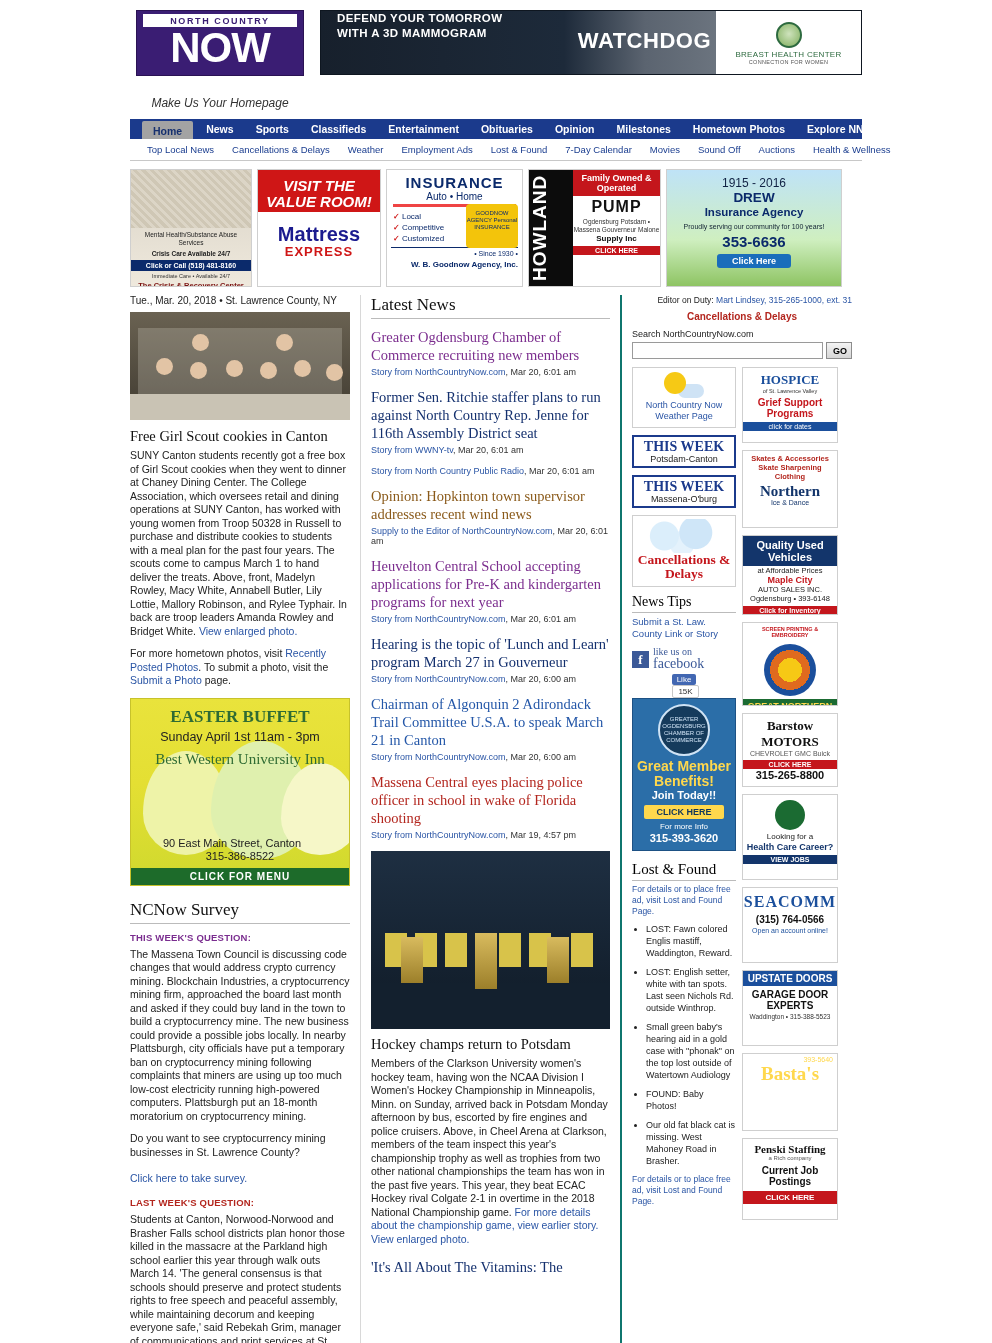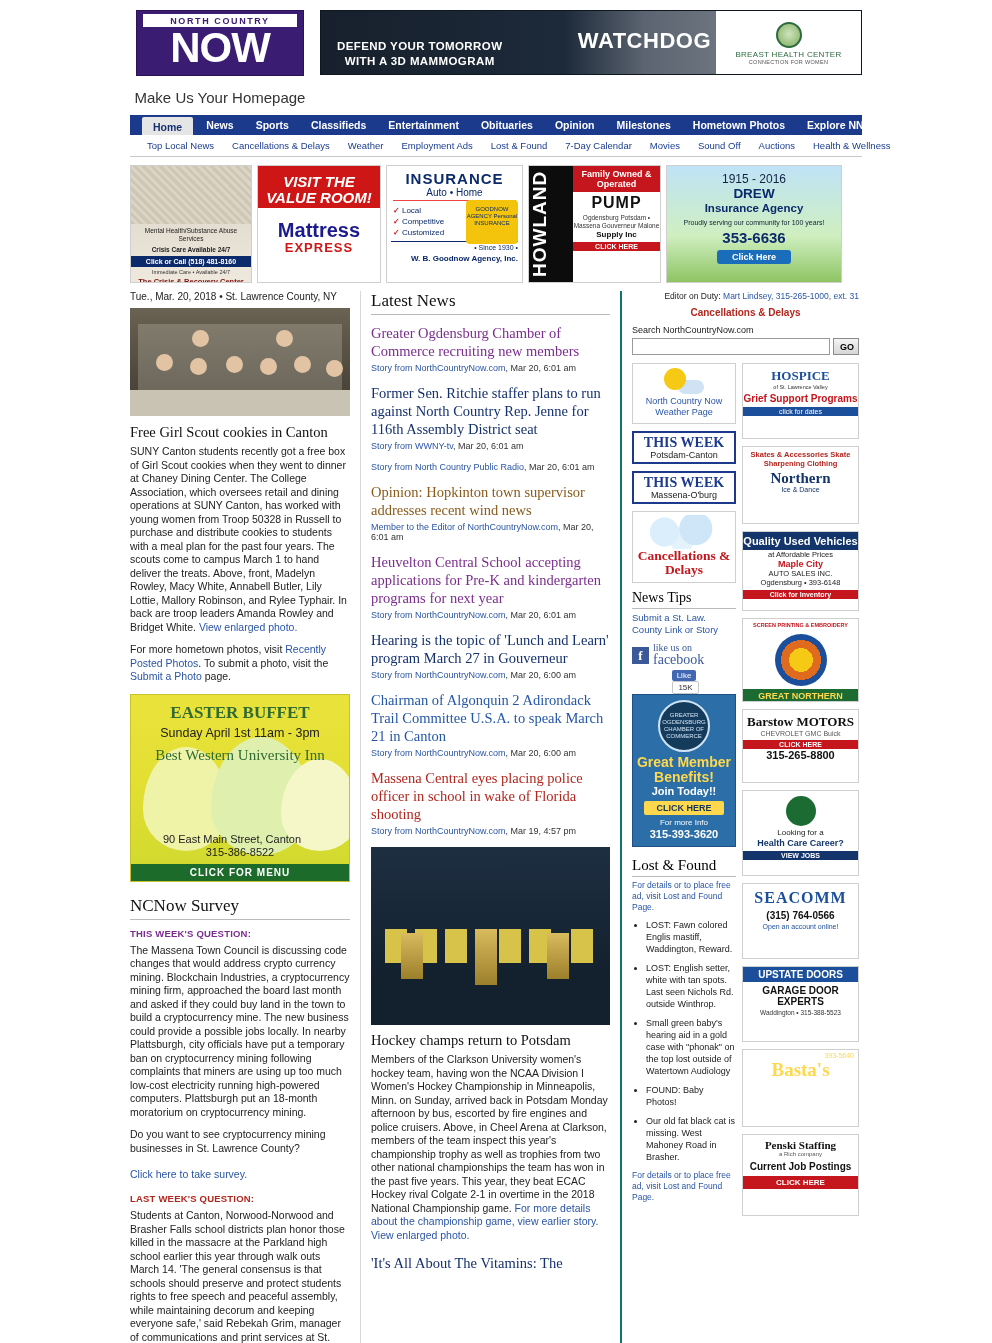--- a/index.html
+++ b/index.html
@@ -47,42 +47,42 @@
   .logo-now {
     color: #ffffff;
     font-weight: bold;
     font-size: 42px;
     letter-spacing: -1px;
     line-height: 42px;
     text-align: center;
     font-family: "Liberation Sans", sans-serif;
   }
   .logo-sub {
-    font-size: 15px;
+    font-size: 12px;
     color: #333;
-    margin-top: 13px;
+    margin-top: 20px;
+    font-style: italic;
   }
   .leaderboard {
     flex: 1;
     margin-left: 10px;
     height: 65px;
     background: linear-gradient(90deg,#17202c 0%, #1d2a3a 45%, #5b6470 60%, #8c949c 100%);
     position: relative;
     overflow: hidden;
     border: 1px solid #0e1620;
   }
   .lb-text {
     position: absolute;
-    left: 16px; top: 28px;
+    left: 16px; top: 0;
     color: #ffffff;
     font-size: 11.5px;
     font-weight: bold;
     line-height: 15px;
     letter-spacing: .4px;
-    text-align: center;
   }
   .lb-watchdog {
     position: absolute;
     right: 150px; top: 17px;
     color: #ffffff;
     font-size: 22px;
     font-weight: bold;
     letter-spacing: .5px;
   }
   .lb-logo {
@@ -113,21 +113,21 @@
   .navbar a {
     color: #ffffff;
     font-size: 10.5px;
     font-weight: bold;
     text-decoration: none;
     padding: 4px 11px 0 11px;
     line-height: 13px;
     white-space: nowrap;
   }
   .navbar a.active {
-    background: #e5e5e5;
+    background: #a3a3a3;
     color: #16306f;
     margin: 2px 2px 0 2px;
     border-radius: 2px 2px 0 0;
   }
   .subnav {
     background: #ffffff;
     border-bottom: 1px solid #c8c8c8;
     height: 22px;
     display: flex;
     align-items: center;
@@ -162,21 +162,21 @@
   .ad1 .t2 { font-size:5.5px; text-align:center; color:#333; line-height:7px; padding-top:2px;}
   .ad1 .t3 { font-size:7.5px; text-align:center; color:#7a1111; font-weight:bold; line-height:9px; padding-top:1px;}
 
   .ad2 { width: 124px; background: #ffffff; }
   .ad2 .red { background:#cf1616; color:#fff; font-weight:bold; font-style:italic; font-size:15px; text-align:center; padding:8px 2px 2px; line-height:16px;}
   .ad2 .m1 { font-size: 20px; font-weight:bold; color:#1b1b8f; text-align:center; margin-top:12px; line-height:20px;}
   .ad2 .m2 { font-size: 13px; font-weight:bold; color:#cf1616; text-align:center; letter-spacing:1px;}
 
   .ad3 { width: 137px; background:#ffffff;}
   .ad3 .h { font-size:15px; font-weight:bold; color:#0b2a6b; text-align:center; letter-spacing:1px; padding-top:4px;}
-  .ad3 .h2 { font-size:10px; color:#0b2a6b; text-align:center; border-bottom:1px solid #ef4444; padding-bottom:2px; margin:0 6px;}
+  .ad3 .h2 { font-size:10px; color:#0b2a6b; text-align:center; border-bottom:3px solid #ef4444; padding-bottom:2px; margin:0 6px;}
   .ad3 ul { margin:4px 0 0 6px; padding:0; list-style:none;}
   .ad3 li { font-size:8px; color:#0b2a6b; line-height:11px;}
   .ad3 li:before { content:"✓ "; color:#cf1616; font-weight:bold;}
   .ad3 .foot { font-size:7px; text-align:right; color:#0b2a6b; border-top:1px solid #0b2a6b; margin:3px 4px 0; padding-top:2px;}
   .ad3 .foot b { font-size:8px;}
   .ad3 .badge { position:absolute; right:4px; top:34px; width:52px; height:44px; background:#f3c40b; border-radius:4px; text-align:center; font-size:6px; color:#0b2a6b; line-height:7px; padding-top:6px;}
 
   .ad4 { width: 133px; background:#ffffff; display:flex;}
   .ad4 .left { width:44px; background:#0c0c0c; color:#fff; writing-mode:vertical-rl; text-orientation:mixed; transform: rotate(180deg); font-weight:bold; font-size:19px; text-align:center; letter-spacing:1px;}
   .ad4 .right { flex:1; text-align:center;}
@@ -300,21 +300,21 @@
   .ogd .btn { background:#ffd84d; color:#11365c; font-size:9px; font-weight:bold; margin:4px 8px 0; padding:2px 0; border-radius:2px;}
   .ogd .g3 { color:#fff; font-size:8px; padding-top:3px; line-height:10px;}
   .ogd .g4 { color:#fff; font-size:11px; font-weight:bold;}
 
   .lostfound h4 { font-family:"Liberation Serif",serif; font-size:15px; font-weight:normal; margin:10px 0 3px 0; border-bottom:1px solid #bbb; padding-bottom:2px;}
   .lostfound .note { font-size:8.5px; color:#2a55a5; line-height:11px;}
   .lostfound ul { margin:6px 0 0 14px; padding:0; font-size:9px; line-height:12px; color:#222;}
   .lostfound li { margin-bottom:7px;}
 
   
-  .rail { width:117px; }
+  .rail { width:96px; }
   .rail .ad { border:1px solid #cfcfcf; margin-bottom:7px; background:#fff; text-align:center; overflow:hidden; position:relative;}
   .hos .h1 { color:#1b4f9c; font-size:13px; font-weight:bold; font-family:"Liberation Serif",serif; padding-top:4px;}
   .hos .h2 { font-size:5.5px; color:#333;}
   .hos .h3 { color:#c4161c; font-size:10px; font-weight:bold; line-height:11px; padding-top:3px;}
   .hos .h4 { background:#1b4f9c; color:#fff; font-size:7px; padding:1px 0; margin-top:3px;}
   .sk .s1 { color:#b3261e; font-size:7.5px; font-weight:bold; line-height:9px; padding-top:3px;}
   .sk .s2 { font-family:"Liberation Serif",serif; font-size:15px; color:#13356b; font-weight:bold; line-height:16px; padding-top:2px;}
   .sk .s3 { font-size:7px; color:#13356b;}
   .qu .q1 { background:#13356b; color:#fff; font-size:11px; font-weight:bold; line-height:12px; padding:3px 0;}
   .qu .q2 { font-size:7.5px; color:#222; line-height:9px;}
@@ -515,21 +515,21 @@
       </div>
       <div class="story">
         <a class="t c-dkblue" href="#">Former Sen. Ritchie staffer plans to run against North Country Rep. Jenne for 116th Assembly District seat</a>
         <div class="meta"><a href="#">Story from WWNY-tv</a><span>, Mar 20, 6:01 am</span></div>
       </div>
       <div class="story">
         <div class="meta"><a href="#">Story from North Country Public Radio</a><span>, Mar 20, 6:01 am</span></div>
       </div>
       <div class="story">
         <a class="t c-brown" href="#">Opinion: Hopkinton town supervisor addresses recent wind news</a>
-        <div class="meta"><a href="#">Member to the Editor of NorthCountryNow.com</a><span>, Mar 20, 6:01 am</span></div>
+        <div class="meta"><a href="#">Supply to the Editor of NorthCountryNow.com</a><span>, Mar 20, 6:01 am</span></div>
       </div>
       <div class="story">
         <a class="t c-purple" href="#">Heuvelton Central School accepting applications for Pre-K and kindergarten programs for next year</a>
         <div class="meta"><a href="#">Story from NorthCountryNow.com</a><span>, Mar 20, 6:01 am</span></div>
       </div>
       <div class="story">
         <a class="t c-dkblue" href="#">Hearing is the topic of 'Lunch and Learn' program March 27 in Gouverneur</a>
         <div class="meta"><a href="#">Story from NorthCountryNow.com</a><span>, Mar 20, 6:00 am</span></div>
       </div>
       <div class="story">

